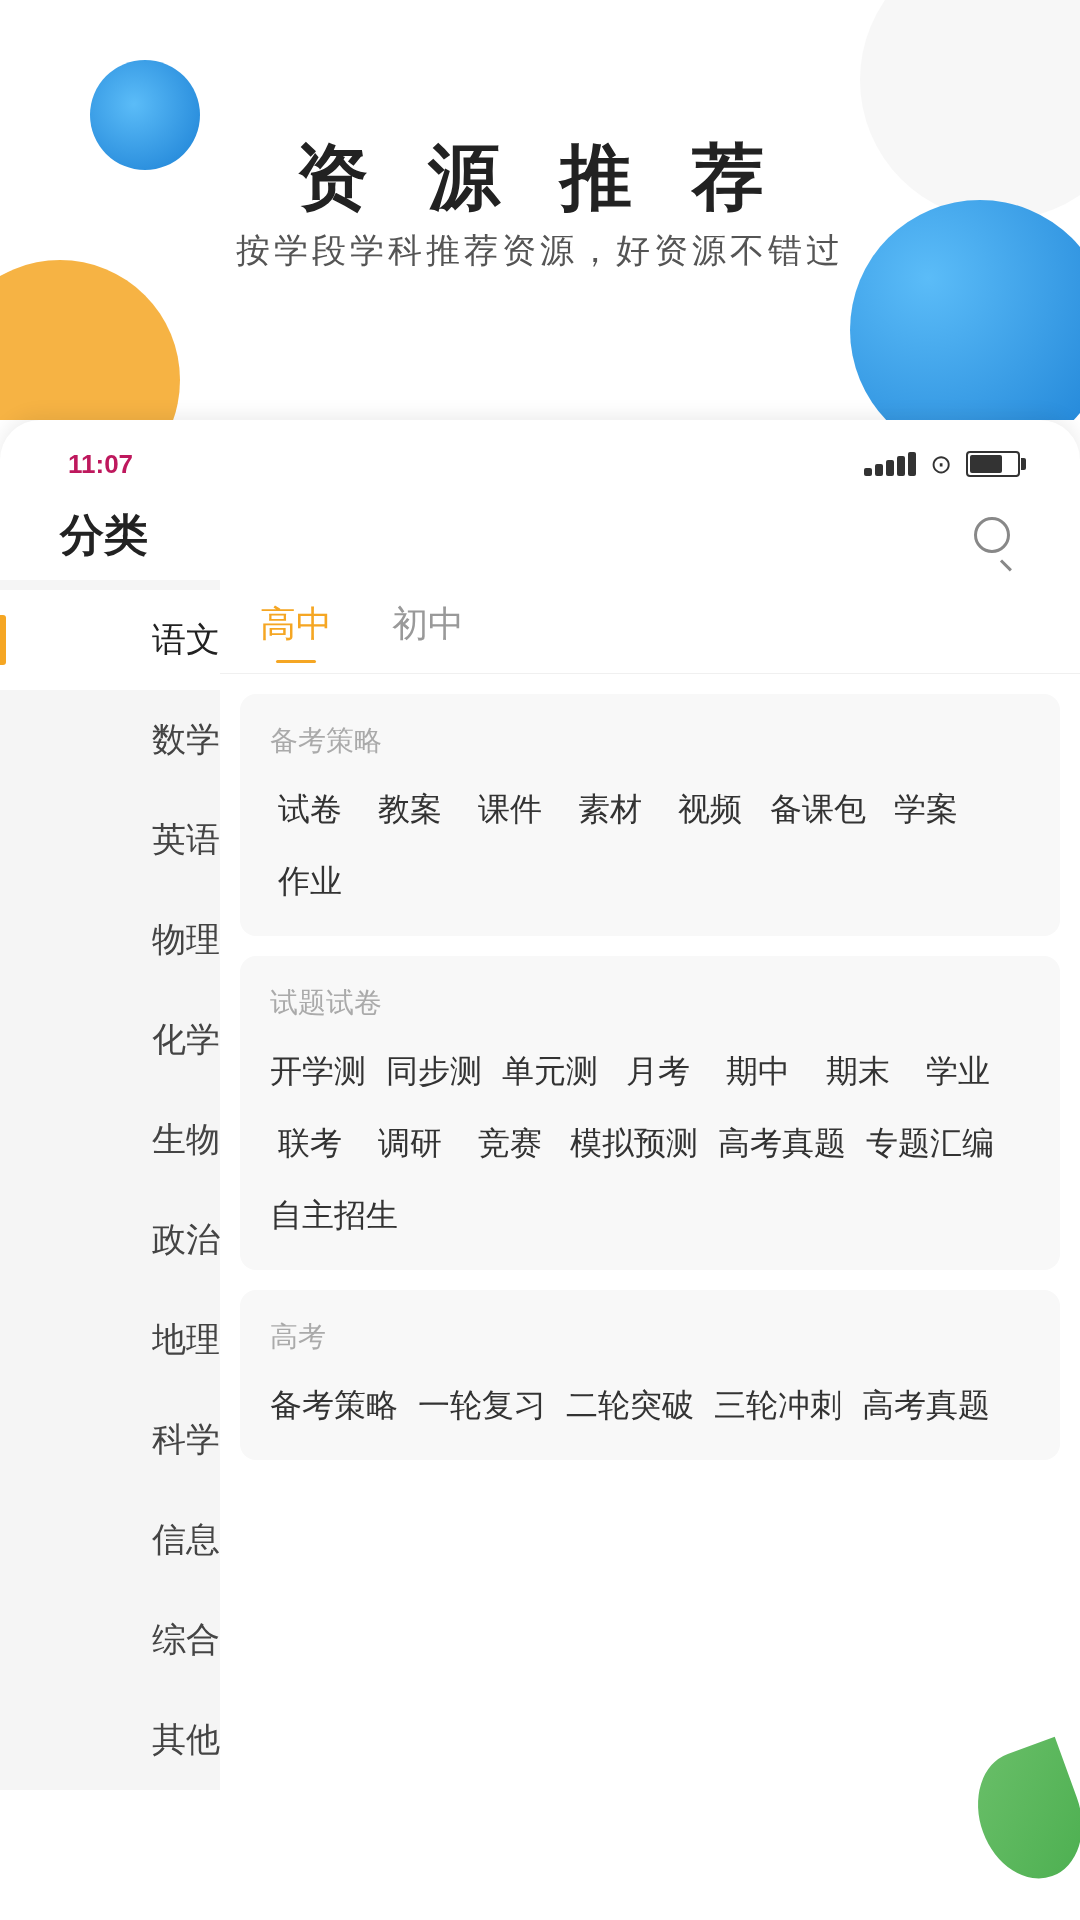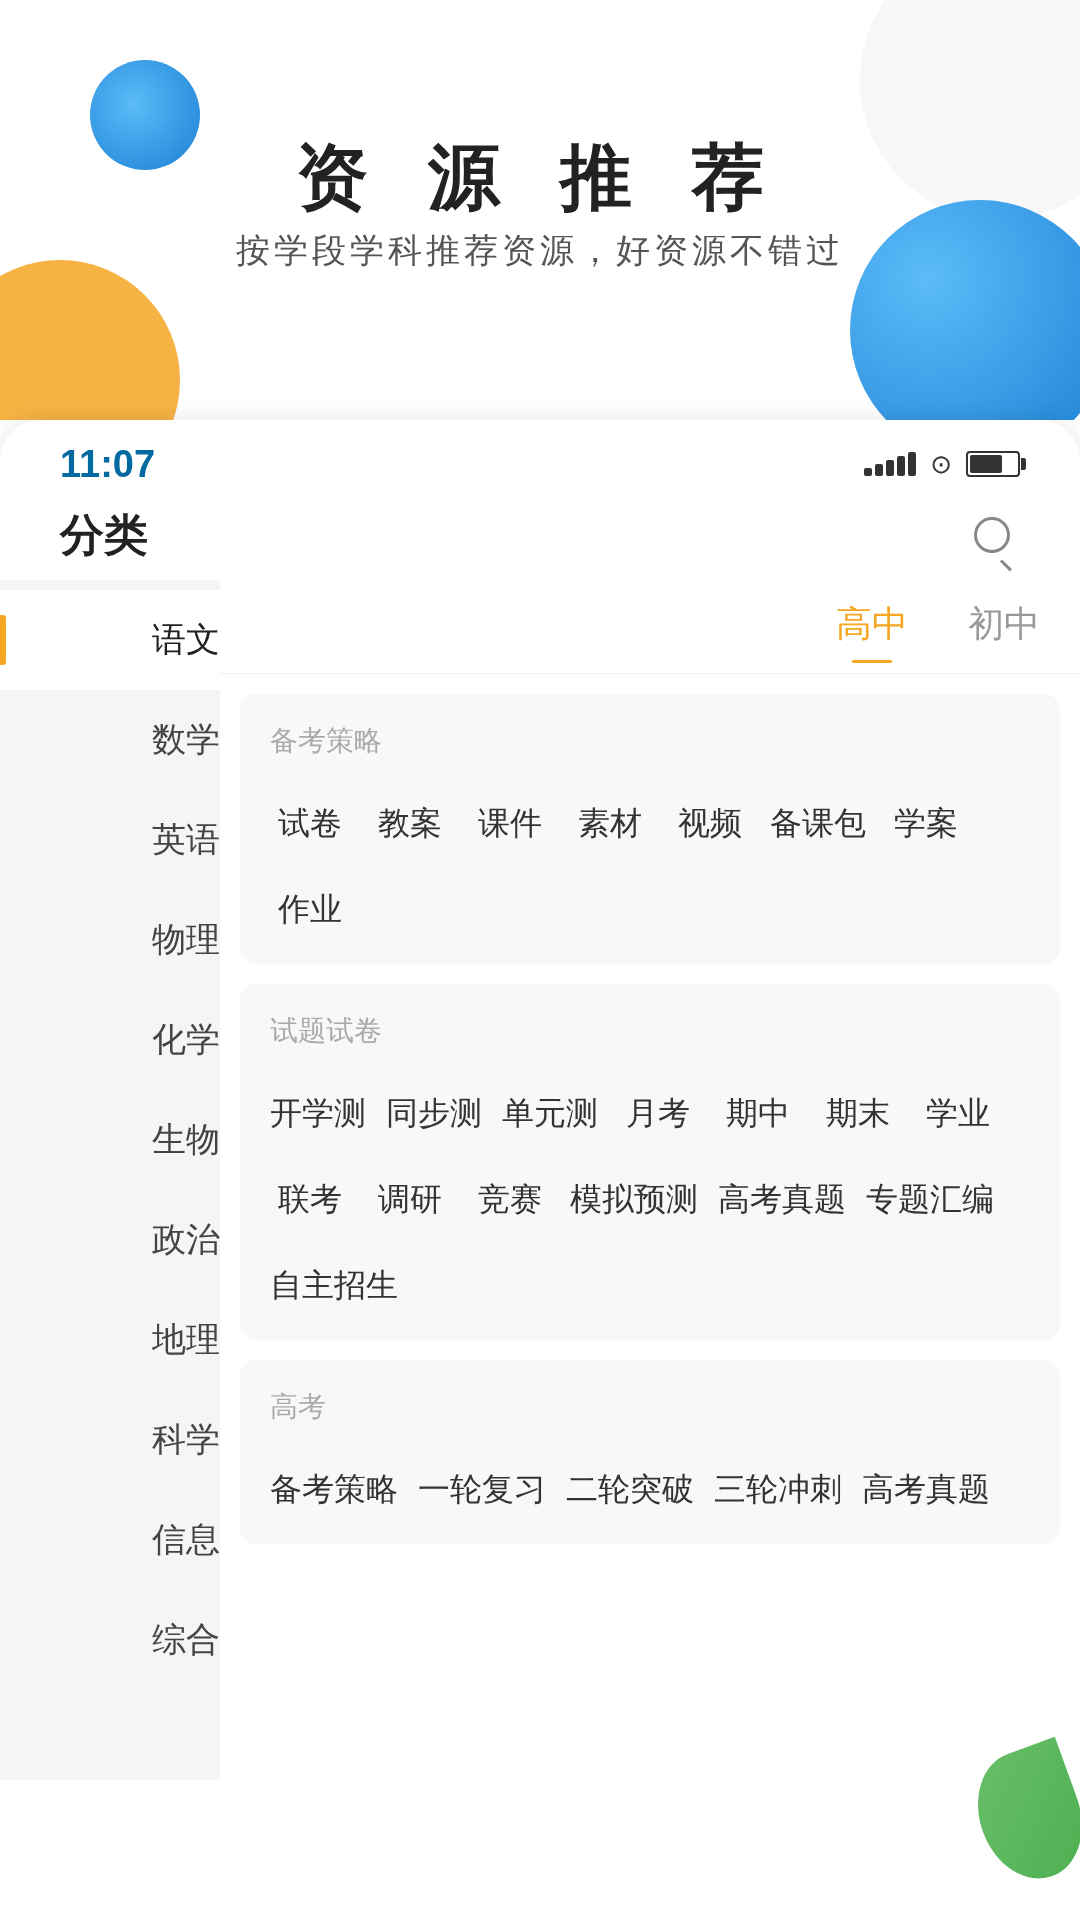--- a/index.html
+++ b/index.html
@@ -100,23 +100,24 @@
     
     .status-bar {
       display: flex;
       justify-content: space-between;
       align-items: center;
       padding: 28px 60px 10px;
       height: 70px;
     }
 
     .status-time {
-      font-size: 38px;
+      font-size: 26px;
       font-weight: 600;
-      color: #0369a1;
+      color: #be185d;
+      margin-left: 8px;
     }
 
     .status-icons {
       display: flex;
       align-items: center;
       gap: 14px;
     }
 
     .signal-icon {
       display: flex;
@@ -262,21 +263,20 @@
       padding: 0 0 20px;
     }
 
     
     .sub-tabs {
       display: flex;
       padding: 20px 40px 10px;
       gap: 60px;
       border-bottom: 1px solid #f0f0f0;
       margin-bottom: 20px;
-      justify-content: flex-end;
     }
 
     .sub-tab {
       font-size: 36px;
       color: #999;
       cursor: pointer;
       padding-bottom: 14px;
       position: relative;
     }
 
@@ -316,21 +316,20 @@
       gap: 20px;
     }
 
     .tag-item {
       font-size: 32px;
       color: #333;
       cursor: pointer;
       padding: 4px 0;
       min-width: 80px;
       text-align: center;
-      margin-top: 14px;
     }
 
     
     .leaf-decoration {
       position: fixed;
       bottom: 40px;
       right: 0;
       width: 100px;
       height: 130px;
       z-index: 10;
@@ -410,20 +409,23 @@
         <span>地理</span>
       </div>
       <div class="sidebar-item">
         <span>科学</span>
       </div>
       <div class="sidebar-item">
         <span>信息</span>
       </div>
       <div class="sidebar-item">
         <span>综合</span>
+      </div>
+      <div class="sidebar-item">
+        <span>其他</span>
       </div>
     </div>
 
     <div class="content-area">
 
       <div class="sub-tabs">
         <div class="sub-tab active">
           <span>高中</span>
         </div>
         <div class="sub-tab">

